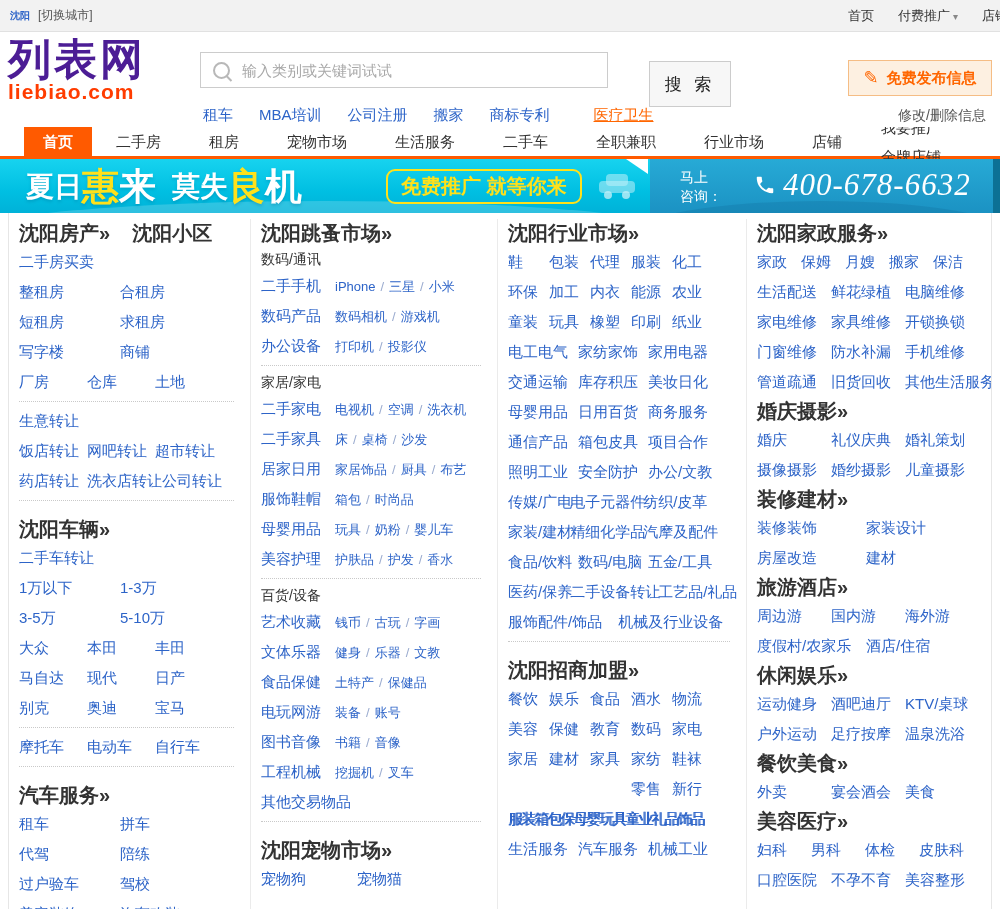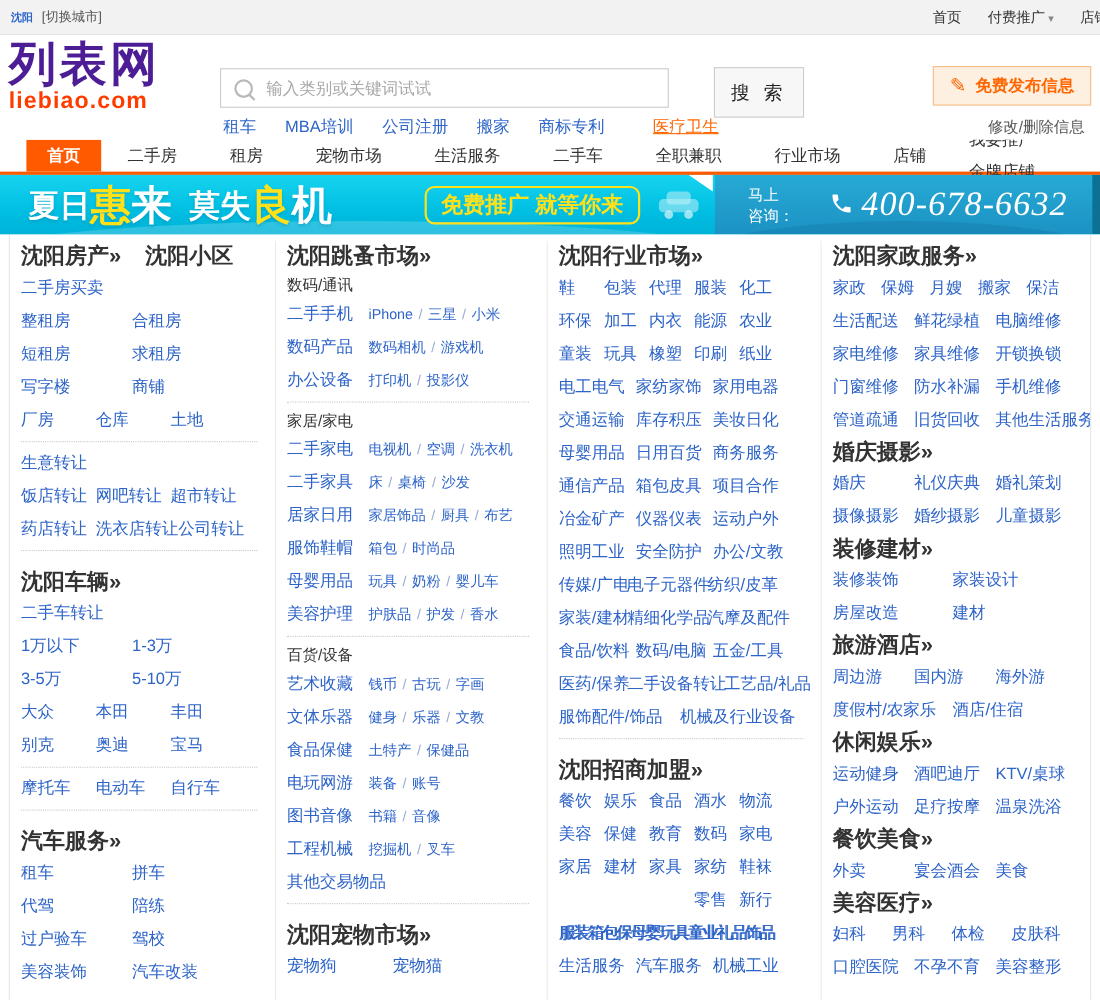--- a/index.html
+++ b/index.html
@@ -15,21 +15,21 @@
   .spacer{flex:1;}
   .tlinks{white-space:nowrap;margin-right:-8px;}
   .tlinks a{margin-left:24px;color:#333;}
   .chev{font-size:10px;color:#888;margin-left:3px;}
 
   
   .header{position:relative;height:95px;background:#fff;}
   .logo{position:absolute;left:8px;top:4px;line-height:1;}
   .logo-title{font-size:43px;font-weight:bold;color:#4c1d95;letter-spacing:3px;line-height:46px;}
   .logo-domain{font-size:21px;font-weight:bold;color:#ff3c00;line-height:20px;letter-spacing:1px;}
-  .searchbox{position:absolute;left:200px;top:30px;width:408px;height:36px;border:1px solid #ccc;
+  .searchbox{position:absolute;left:200px;top:20px;width:408px;height:36px;border:1px solid #ccc;
              display:flex;align-items:center;box-sizing:border-box;background:#fff;}
   .mag{width:13px;height:13px;border:2px solid #b8b8b8;border-radius:50%;margin-left:12px;position:relative;flex:0 0 auto;}
   .mag::after{content:"";position:absolute;width:2px;height:7px;background:#b8b8b8;left:13px;top:11px;transform:rotate(-45deg);}
   .searchbox input{border:0;outline:0;flex:1;font-size:15px;color:#333;margin:0 8px 0 10px;font-family:inherit;}
   .searchbox input::placeholder{color:#a8a8a8;}
   .search-btn{position:absolute;left:649px;top:29px;width:82px;height:46px;background:#f7f7f7;
               border:1px solid #ccc;font-size:17px;color:#222;font-family:inherit;letter-spacing:4px;}
   .publish-btn{position:absolute;right:8px;top:28px;width:144px;height:36px;background:#fdf0e1;
                border:1px solid #f5bd85;color:#f60;font-weight:bold;font-size:15px;
                display:flex;align-items:center;justify-content:center;font-family:inherit;}
@@ -195,20 +195,21 @@
       <div class="drow"></div>
       <div class="lrow"><a class="w1">生意转让</a></div>
       <div class="lrow"><a class="w3">饭店转让</a><a class="w3">网吧转让</a><a class="w3">超市转让</a></div>
       <div class="lrow"><a class="w3">药店转让</a><a class="w3">洗衣店转让</a><a class="w3">公司转让</a></div>
       <div class="drow"></div>
       <div class="hrow mt"><a class="part1">沈阳车辆»</a></div>
       <div class="lrow"><a class="w1">二手车转让</a></div>
       <div class="lrow"><a class="w2">1万以下</a><a class="w2">1-3万</a></div>
       <div class="lrow"><a class="w2">3-5万</a><a class="w2">5-10万</a></div>
       <div class="lrow"><a class="w3">大众</a><a class="w3">本田</a><a class="w3">丰田</a></div>
+      <div class="lrow"><a class="w3">马自达</a><a class="w3">现代</a><a class="w3">日产</a></div>
       <div class="lrow"><a class="w3">别克</a><a class="w3">奥迪</a><a class="w3">宝马</a></div>
       <div class="drow"></div>
       <div class="lrow"><a class="w3">摩托车</a><a class="w3">电动车</a><a class="w3">自行车</a></div>
       <div class="drow"></div>
       <div class="hrow mt"><a class="part1">汽车服务»</a></div>
       <div class="lrow"><a class="w2">租车</a><a class="w2">拼车</a></div>
       <div class="lrow"><a class="w2">代驾</a><a class="w2">陪练</a></div>
       <div class="lrow"><a class="w2">过户验车</a><a class="w2">驾校</a></div>
       <div class="lrow"><a class="w2">美容装饰</a><a class="w2">汽车改装</a></div>
     </div>
@@ -241,21 +242,20 @@
     </div>
     <div class="col col3">
       <div class="hrow"><a class="part1">沈阳行业市场»</a></div>
       <div class="lrow"><a class="w5">鞋</a><a class="w5">包装</a><a class="w5">代理</a><a class="w5">服装</a><a class="w5">化工</a></div>
       <div class="lrow"><a class="w5">环保</a><a class="w5">加工</a><a class="w5">内衣</a><a class="w5">能源</a><a class="w5">农业</a></div>
       <div class="lrow"><a class="w5">童装</a><a class="w5">玩具</a><a class="w5">橡塑</a><a class="w5">印刷</a><a class="w5">纸业</a></div>
       <div class="lrow"><a class="w3">电工电气</a><a class="w3">家纺家饰</a><a class="w3">家用电器</a></div>
       <div class="lrow"><a class="w3">交通运输</a><a class="w3">库存积压</a><a class="w3">美妆日化</a></div>
       <div class="lrow"><a class="w3">母婴用品</a><a class="w3">日用百货</a><a class="w3">商务服务</a></div>
       <div class="lrow"><a class="w3">通信产品</a><a class="w3">箱包皮具</a><a class="w3">项目合作</a></div>
-      <div class="lrow"><a class="w3">冶金矿产</a><a class="w3">仪器仪表</a><a class="w3">运动户外</a></div>
       <div class="lrow"><a class="w3">照明工业</a><a class="w3">安全防护</a><a class="w3">办公/文教</a></div>
       <div class="lrow tight"><a class="w3">传媒/广电</a><a class="w3">电子元器件</a><a class="w3">纺织/皮革</a></div>
       <div class="lrow tight"><a class="w3">家装/建材</a><a class="w3">精细化学品</a><a class="w3">汽摩及配件</a></div>
       <div class="lrow"><a class="w3">食品/饮料</a><a class="w3">数码/电脑</a><a class="w3">五金/工具</a></div>
       <div class="lrow tight"><a class="w3">医药/保养</a><a class="w3">二手设备转让</a><a class="w3">工艺品/礼品</a></div>
       <div class="lrow"><a class="w2">服饰配件/饰品</a><a class="w2">机械及行业设备</a></div>
       <div class="drow"></div>
       <div class="hrow mt"><a class="part1">沈阳招商加盟»</a></div>
       <div class="lrow"><a class="w5">餐饮</a><a class="w5">娱乐</a><a class="w5">食品</a><a class="w5">酒水</a><a class="w5">物流</a></div>
       <div class="lrow"><a class="w5">美容</a><a class="w5">保健</a><a class="w5">教育</a><a class="w5">数码</a><a class="w5">家电</a></div>

